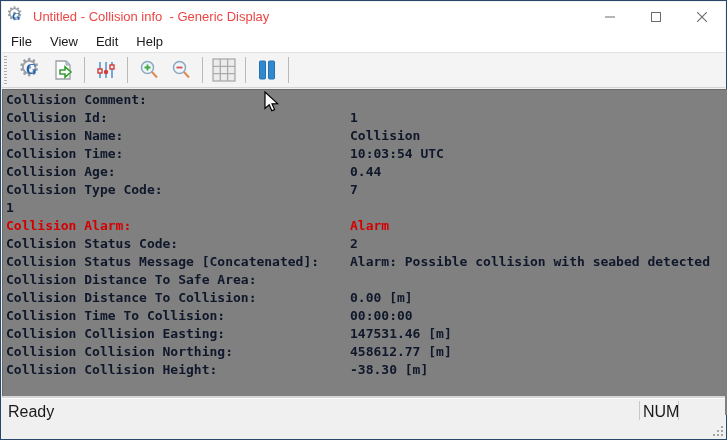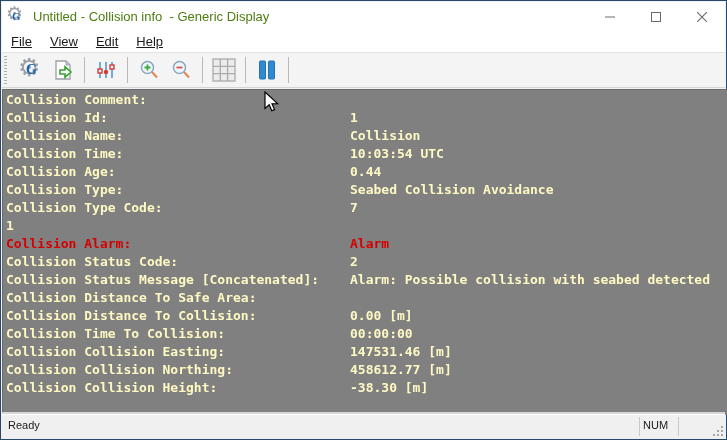--- a/index.html
+++ b/index.html
@@ -15,29 +15,29 @@
   .titlebar {
     position:absolute; left:1px; top:1px; right:1px; height:29px;
     background:#ffffff; display:flex; align-items:center;
   }
   .app-icon { position:relative; width:16px; height:16px; margin-left:7px; flex:0 0 auto; }
   .gear-glyph { position:absolute; left:-3px; top:-5px; font-size:19px; color:#9aa0a6; line-height:1; }
   .gear-letter {
     position:absolute; left:3px; top:1px; font-size:11px; font-weight:bold;
     color:#1760b4; font-family:"Liberation Serif", serif;
   }
-  .title-text { margin-left:8px; font-size:13px; color:#4d7c0f; white-space:pre; }
+  .title-text { margin-left:8px; font-size:13px; color:#ef4444; white-space:pre; }
   .win-controls { position:absolute; right:0; top:0; height:29px; display:flex; }
   .win-btn { width:46px; height:29px; display:flex; align-items:center; justify-content:center; }
   .win-btn svg { display:block; }
 
   
   .menubar {
     position:absolute; left:1px; top:30px; right:1px; height:21px;
-    background:#ffffff; display:flex; align-items:center; font-size:13px; color:#1a1a1a;text-decoration:underline;
+    background:#ffffff; display:flex; align-items:center; font-size:13px; color:#1a1a1a;
   }
   .menu-item { padding:2px 9px; }
   .menubar-sep { position:absolute; left:1px; top:51px; right:1px; height:1px; background:#e3e3e3; }
 
   
   .toolbar {
     position:absolute; left:1px; top:52px; right:1px; height:35px;
     background:#f4f4f4; display:flex; align-items:center;
     border-bottom:1px solid #d5d5d5;
   }
@@ -56,30 +56,30 @@
   .g-icon-wrap .gear-glyph { left:-2px; top:-4px; font-size:25px; color:#9aa0a6; }
   .g-icon-wrap .gear-letter { left:6px; top:3px; font-size:14px; }
 
   
   .content {
     position:absolute; left:1px; top:88px; width:725px; height:326px;
     background:#808080; overflow:hidden;
     box-shadow: inset 1px 1px 0 #6b6b6b;
     padding:2px 0 0 4px;
   }
-  .row { height:18px; line-height:18px; white-space:pre; font-family:"DejaVu Sans Mono", monospace; font-size:13px; font-weight:bold; color:#fef9c3; display:flex; }
+  .row { height:18px; line-height:18px; white-space:pre; font-family:"DejaVu Sans Mono", monospace; font-size:13px; font-weight:bold; color:#0f172a; display:flex; }
   .row .lbl { width:344px; flex:0 0 auto; }
   .row.alarm { color:#d40000; }
 
   
   .statusbar {
-    position:absolute; left:1px; right:1px; bottom:1px; height:24px;
+    position:absolute; left:1px; right:1px; bottom:1px; height:40px;
     background:#f0f0f0; border-top:1px solid #ffffff;
     box-shadow: 0 -2px 0 #d7d7d7;
-    font-size:11px; color:#1a1a1a;
+    font-size:16px; color:#1a1a1a;
   }
   .status-ready { position:absolute; left:6px; top:4px; }
   .status-sep { position:absolute; top:2px; width:1px; height:19px; background:#c8c8c8; }
   .status-num { position:absolute; left:641px; top:4px; width:32px; text-align:left; }
   .resize-grip { position:absolute; right:2px; bottom:2px; width:13px; height:13px; }
   .resize-grip i {
     position:absolute; width:2px; height:2px; background:#a5a5a5;
     box-shadow: 0 0 0 0 #a5a5a5;
   }
 
@@ -193,21 +193,20 @@
 
     <div class="tb-sep"></div>
   </div>
 
   <div class="content" id="rows">
       <div class="row"><span class="lbl">Collision Comment:</span><span class="val"></span></div>
       <div class="row"><span class="lbl">Collision Id:</span><span class="val">1</span></div>
       <div class="row"><span class="lbl">Collision Name:</span><span class="val">Collision</span></div>
       <div class="row"><span class="lbl">Collision Time:</span><span class="val">10:03:54 UTC</span></div>
       <div class="row"><span class="lbl">Collision Age:</span><span class="val">0.44</span></div>
-      <div class="row"><span class="lbl">Collision Type:</span><span class="val">Seabed Collision Avoidance</span></div>
       <div class="row"><span class="lbl">Collision Type Code:</span><span class="val">7</span></div>
       <div class="row"><span class="val">1</span></div>
       <div class="row alarm"><span class="lbl">Collision Alarm:</span><span class="val">Alarm</span></div>
       <div class="row"><span class="lbl">Collision Status Code:</span><span class="val">2</span></div>
       <div class="row"><span class="lbl">Collision Status Message [Concatenated]:</span><span class="val">Alarm: Possible collision with seabed detected</span></div>
       <div class="row"><span class="lbl">Collision Distance To Safe Area:</span><span class="val"></span></div>
       <div class="row"><span class="lbl">Collision Distance To Collision:</span><span class="val">0.00 [m]</span></div>
       <div class="row"><span class="lbl">Collision Time To Collision:</span><span class="val">00:00:00</span></div>
       <div class="row"><span class="lbl">Collision Collision Easting:</span><span class="val">147531.46 [m]</span></div>
       <div class="row"><span class="lbl">Collision Collision Northing:</span><span class="val">458612.77 [m]</span></div>

